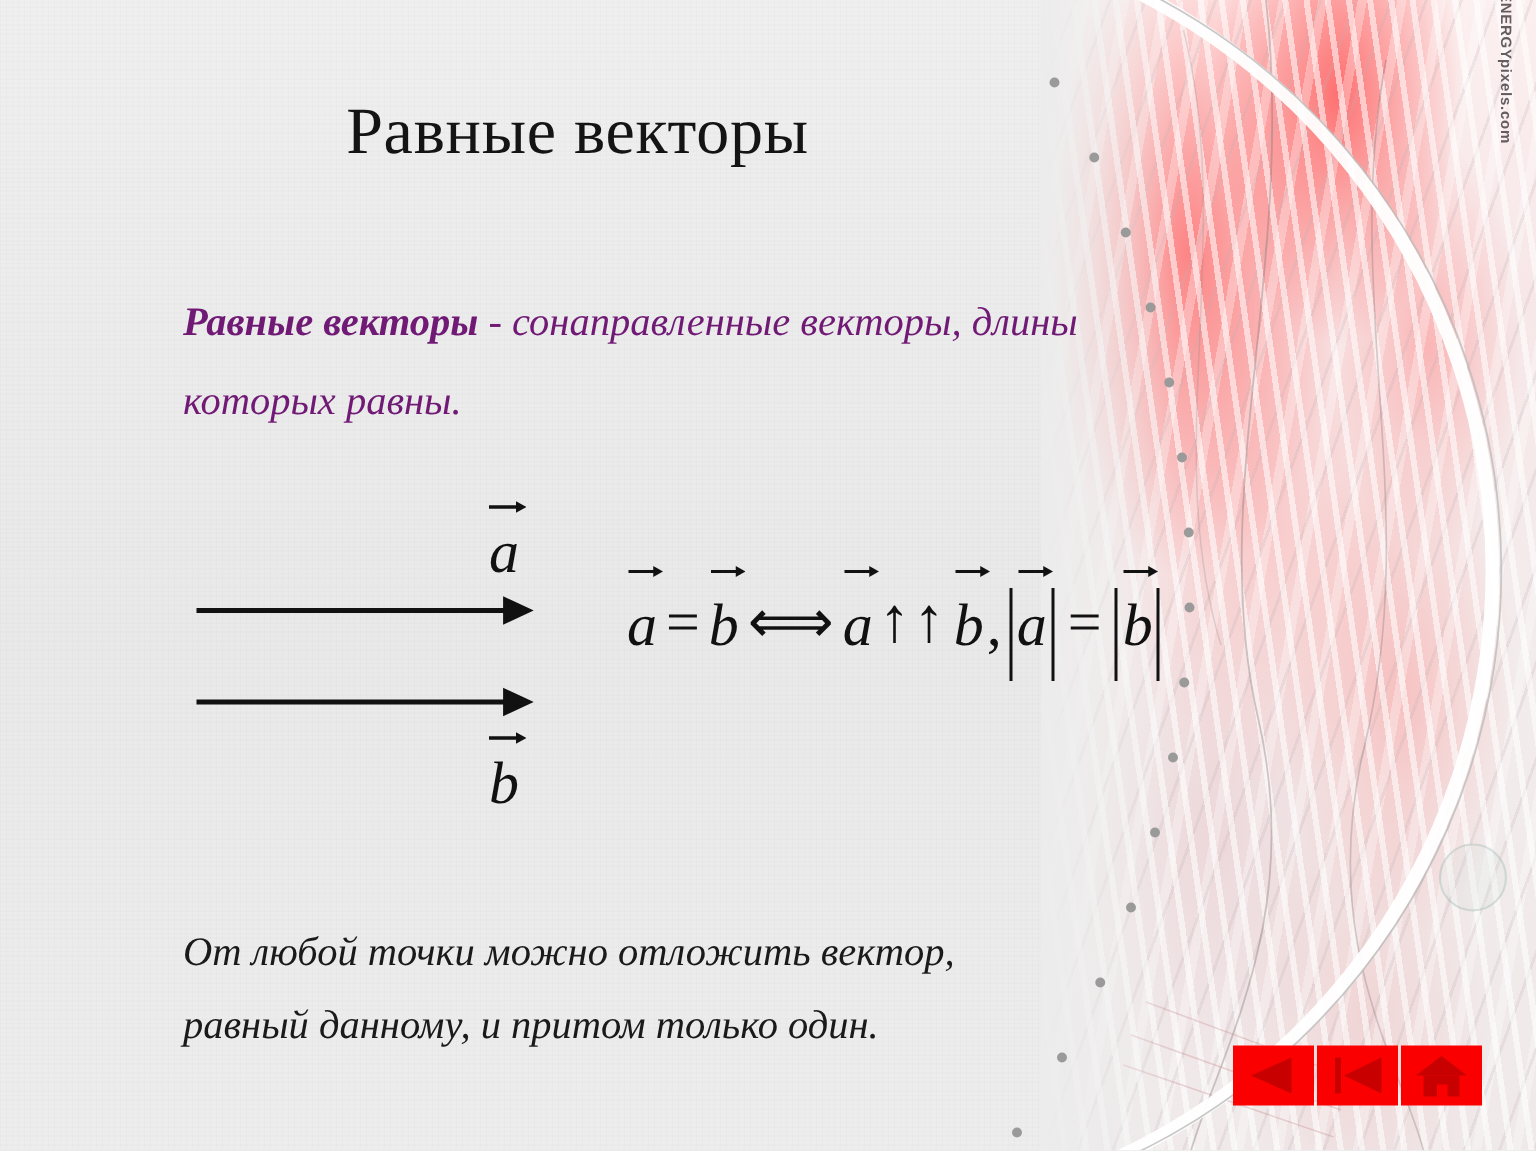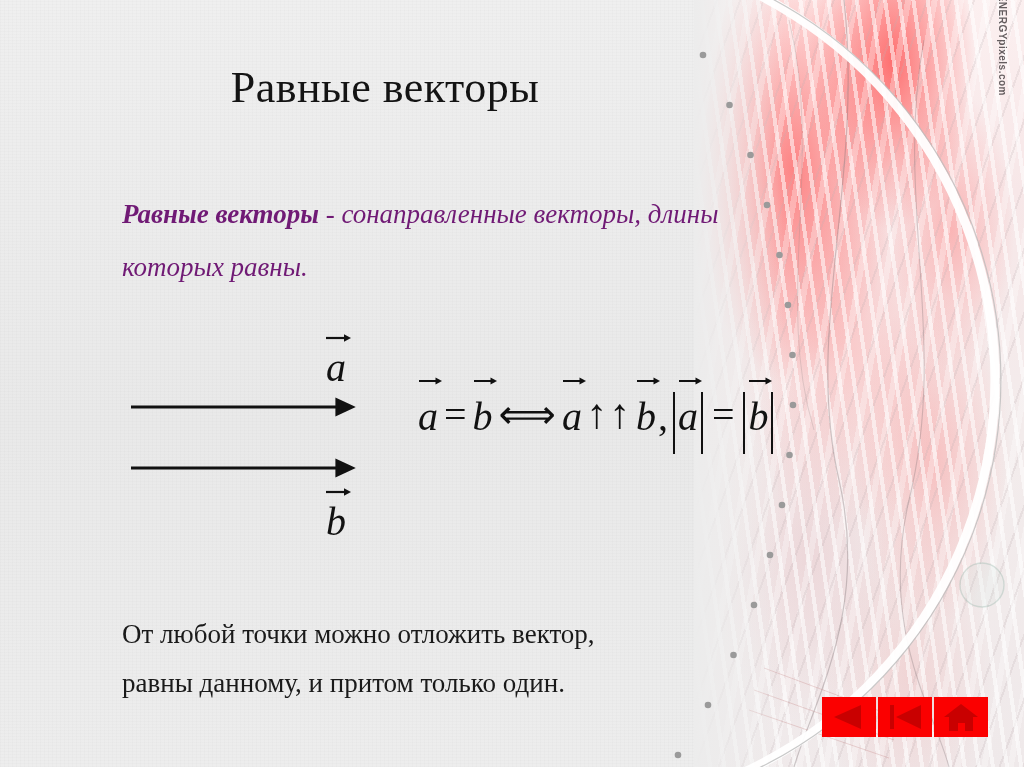--- a/index.html
+++ b/index.html
@@ -161,20 +161,21 @@
     margin:0 3px;
   }
   .uparrows { font-style:normal; letter-spacing:2px; padding:0 4px; position:relative; top:-2px; font-size:42px;}
 
   
   .bottom-text {
     position:absolute;
     top:610px; left:122px;
     width:660px;
     font-family:"Liberation Serif", serif;
+    font-style:italic;
     font-size:27px;
     line-height:49px;
     color:#1a1a1a;
   }
 
   
   .nav-bar {
     position:absolute;
     left:822px; top:697px;
     display:flex;
@@ -338,21 +339,21 @@
         <line x1="1" y1="7" x2="20" y2="7" stroke="#111" stroke-width="2"></line>
         <polygon points="24,7 17.5,3.4 17.5,10.6" fill="#111"></polygon>
       </svg>
       <span>b</span>
     </span>
     <span class="abs-bar"></span>
   </div>
 
   <div class="bottom-text">
     <div>От любой точки можно отложить вектор,</div>
-    <div>равны данному, и притом только один.</div>
+    <div>равный данному, и притом только один.</div>
   </div>
 
   <div class="nav-bar">
 
     <div class="nav-btn">
       <svg width="40" height="28" viewBox="0 0 40 28">
         <polygon points="32,2 32,26 5,14" fill="#c90000"></polygon>
       </svg>
     </div>
 

